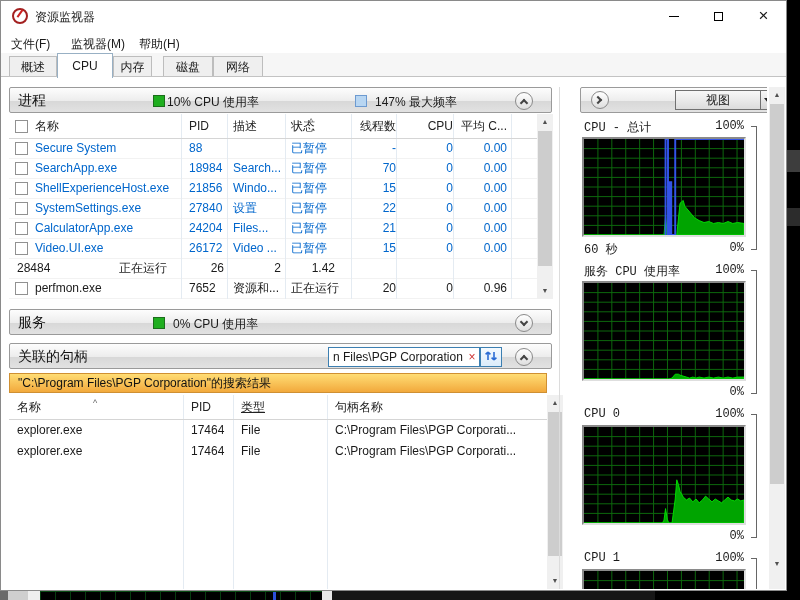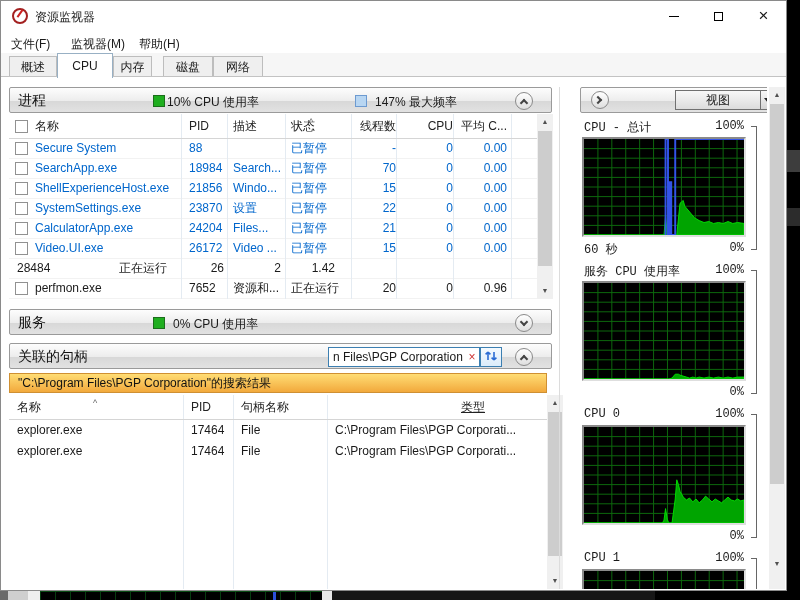--- a/index.html
+++ b/index.html
@@ -213,21 +213,21 @@
             <span class="cell pcol-status">已暂停</span>
             <span class="cell pcol-threads">15</span>
             <span class="cell pcol-cpu">0</span>
             <span class="cell pcol-avg">0.00</span>
           </div>
           <div class="prow suspended">
             <span class="cell pcol-name">
               <span class="checkbox"></span>
               <span>SystemSettings.exe</span>
             </span>
-            <span class="cell pcol-pid">23870</span>
+            <span class="cell pcol-pid">27840</span>
             <span class="cell pcol-desc">设置</span>
             <span class="cell pcol-status">已暂停</span>
             <span class="cell pcol-threads">22</span>
             <span class="cell pcol-cpu">0</span>
             <span class="cell pcol-avg">0.00</span>
           </div>
           <div class="prow suspended">
             <span class="cell pcol-name">
               <span class="checkbox"></span>
               <span>CalculatorApp.exe</span>
@@ -308,22 +308,22 @@
 
     <div class="banner">"C:\Program Files\PGP Corporation"的搜索结果</div>
 
     <div class="tablewrap" id="handle-table">
       <div class="vsep" style="left:174px;height:194px;"></div>
       <div class="vsep" style="left:224px;height:194px;"></div>
       <div class="vsep" style="left:318px;height:194px;"></div>
       <div class="thead">
         <span class="cell hcol-name"><span class="sort-caret" style="left:84px;">^</span><span>名称</span></span>
         <span class="cell hcol-pid">PID</span>
+        <span class="cell hcol-type underline">类型</span>
         <span class="cell hcol-handle">句柄名称</span>
-        <span class="cell hcol-type underline">类型</span>
       </div>
       <div id="handle-rows">
           <div class="hrow">
             <span class="cell hcol-name">explorer.exe</span>
             <span class="cell hcol-pid">17464</span>
             <span class="cell hcol-type">File</span>
             <span class="cell hcol-handle">C:\Program Files\PGP Corporati...</span>
           </div>
           <div class="hrow">
             <span class="cell hcol-name">explorer.exe</span>

